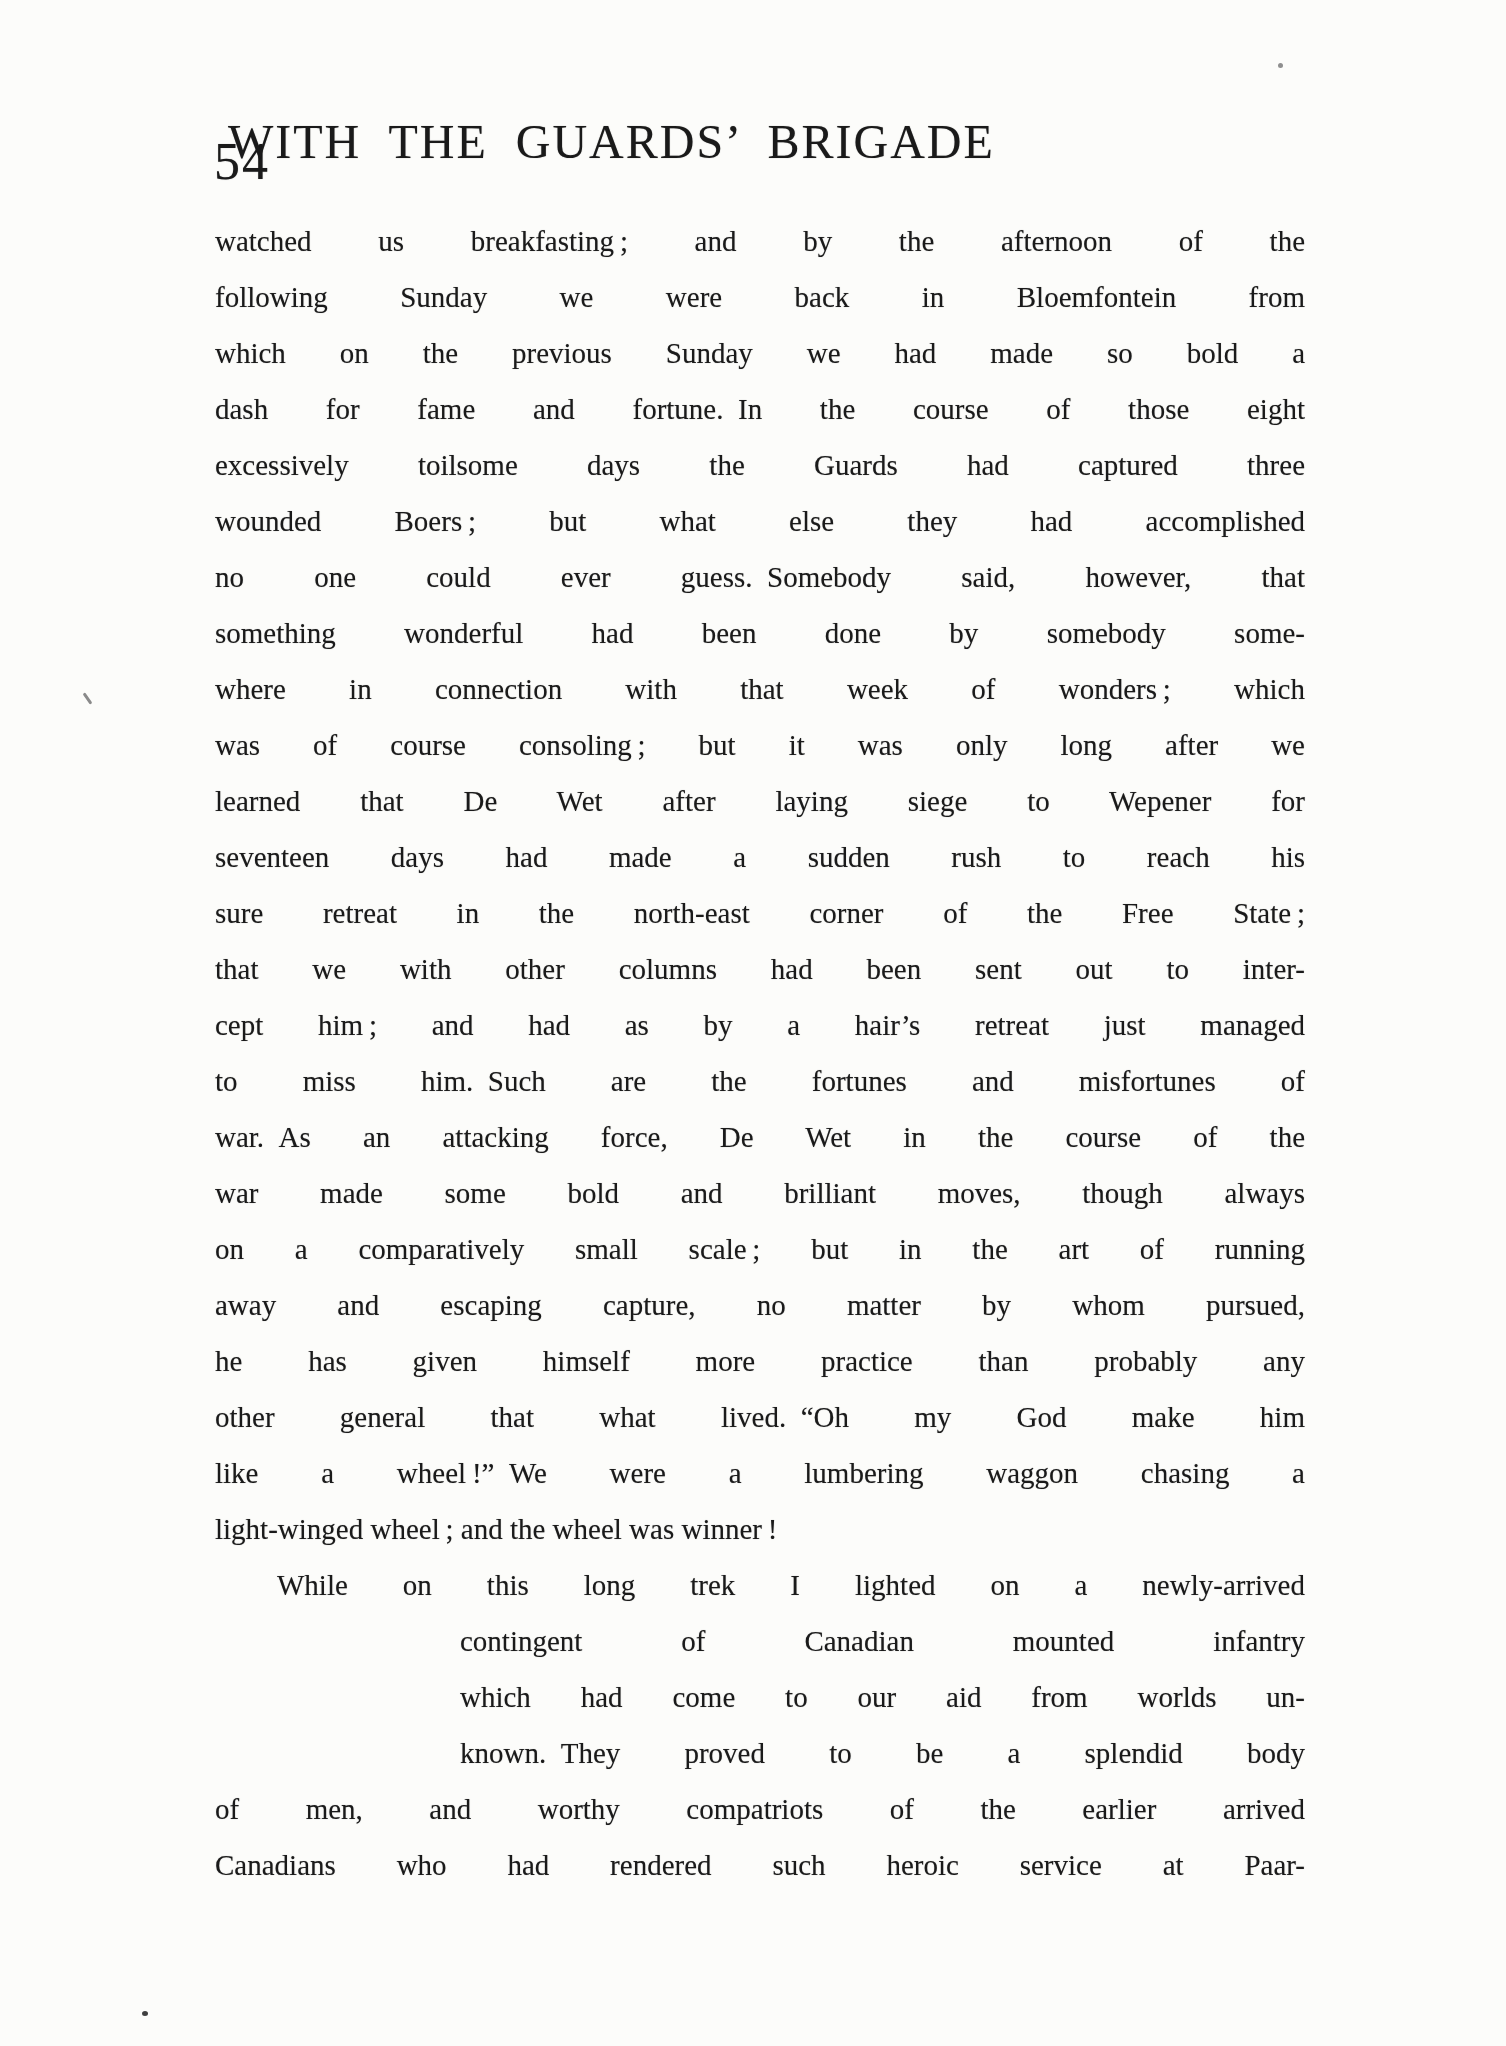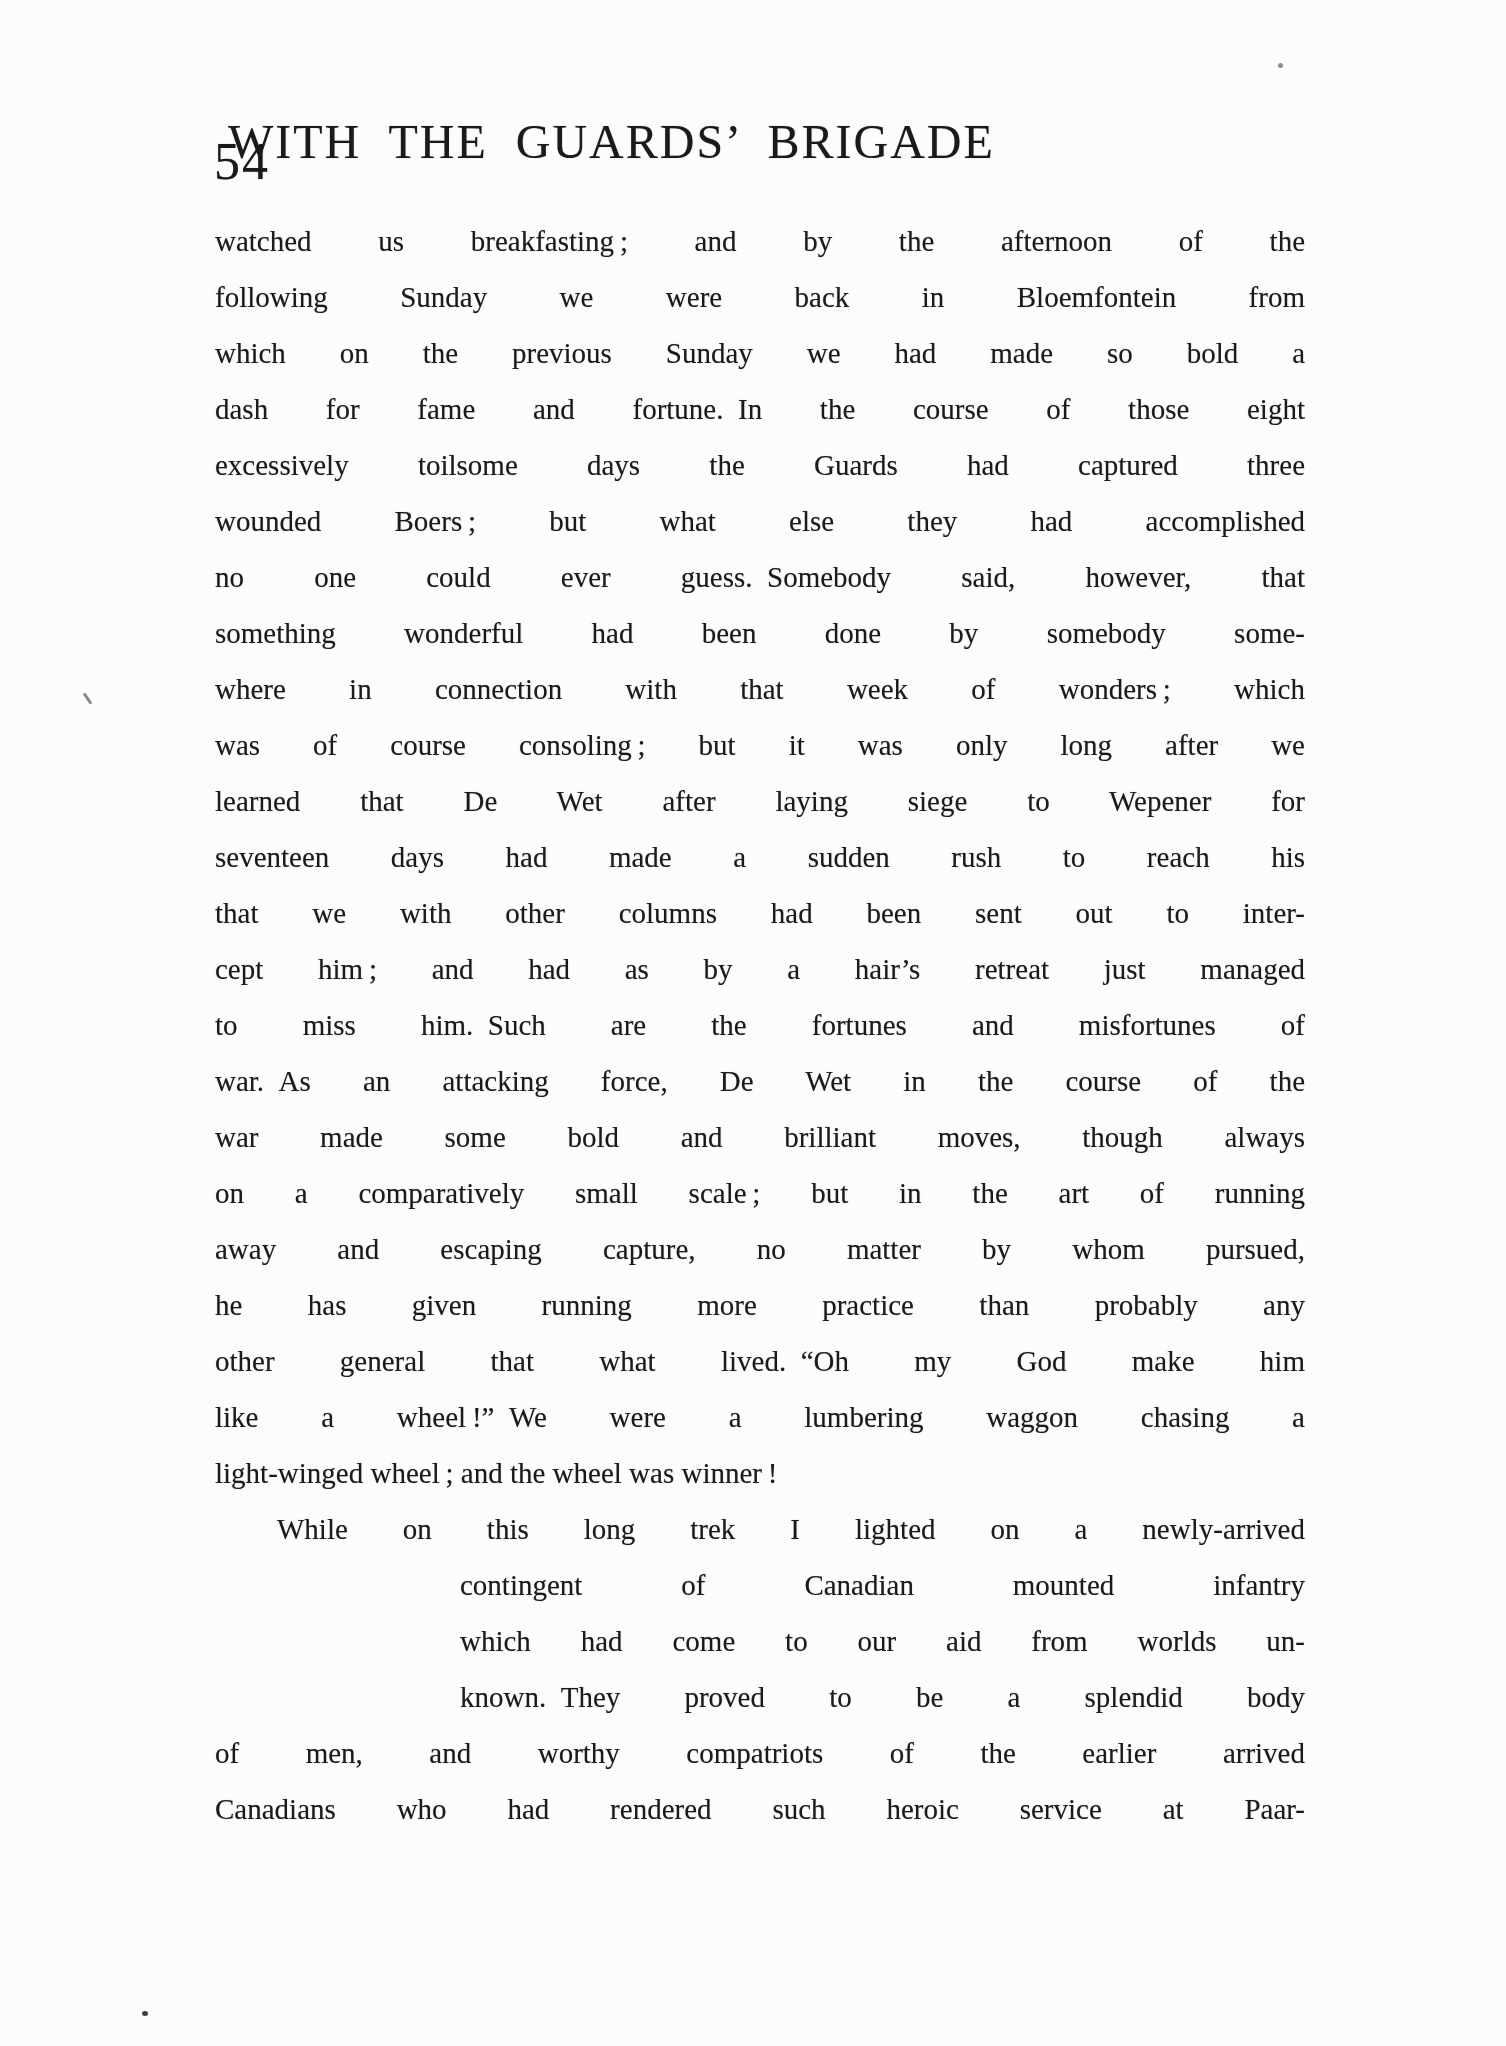--- a/index.html
+++ b/index.html
@@ -119,28 +119,29 @@
       <div class="line">which on the previous Sunday we had made so bold a</div>
       <div class="line">dash for fame and fortune. In the course of those eight</div>
       <div class="line">excessively toilsome days the Guards had captured three</div>
       <div class="line">wounded Boers ; but what else they had accomplished</div>
       <div class="line">no one could ever guess. Somebody said, however, that</div>
       <div class="line">something wonderful had been done by somebody some-</div>
       <div class="line">where in connection with that week of wonders ; which</div>
       <div class="line">was of course consoling ; but it was only long after we</div>
       <div class="line">learned that De Wet after laying siege to Wepener for</div>
       <div class="line">seventeen days had made a sudden rush to reach his</div>
+      <div class="line">sure retreat in the north-east corner of the Free State ;</div>
       <div class="line">that we with other columns had been sent out to inter-</div>
       <div class="line">cept him ; and had as by a hair’s retreat just managed</div>
       <div class="line">to miss him. Such are the fortunes and misfortunes of</div>
       <div class="line">war. As an attacking force, De Wet in the course of the</div>
       <div class="line">war made some bold and brilliant moves, though always</div>
       <div class="line">on a comparatively small scale ; but in the art of running</div>
       <div class="line">away and escaping capture, no matter by whom pursued,</div>
-      <div class="line">he has given running more practice than probably any</div>
+      <div class="line">he has given himself more practice than probably any</div>
       <div class="line">other general that what lived. “Oh my God make him</div>
       <div class="line">like a wheel !” We were a lumbering waggon chasing a</div>
       <div class="line end">light-winged wheel ; and the wheel was winner !</div>
       <div class="line indent">While on this long trek I lighted on a newly-arrived</div>
       <div class="line hang">contingent of Canadian mounted infantry</div>
       <div class="line hang">which had come to our aid from worlds un-</div>
       <div class="line hang">known. They proved to be a splendid body</div>
       <div class="line">of men, and worthy compatriots of the earlier arrived</div>
       <div class="line">Canadians who had rendered such heroic service at Paar-</div>
     </div>

